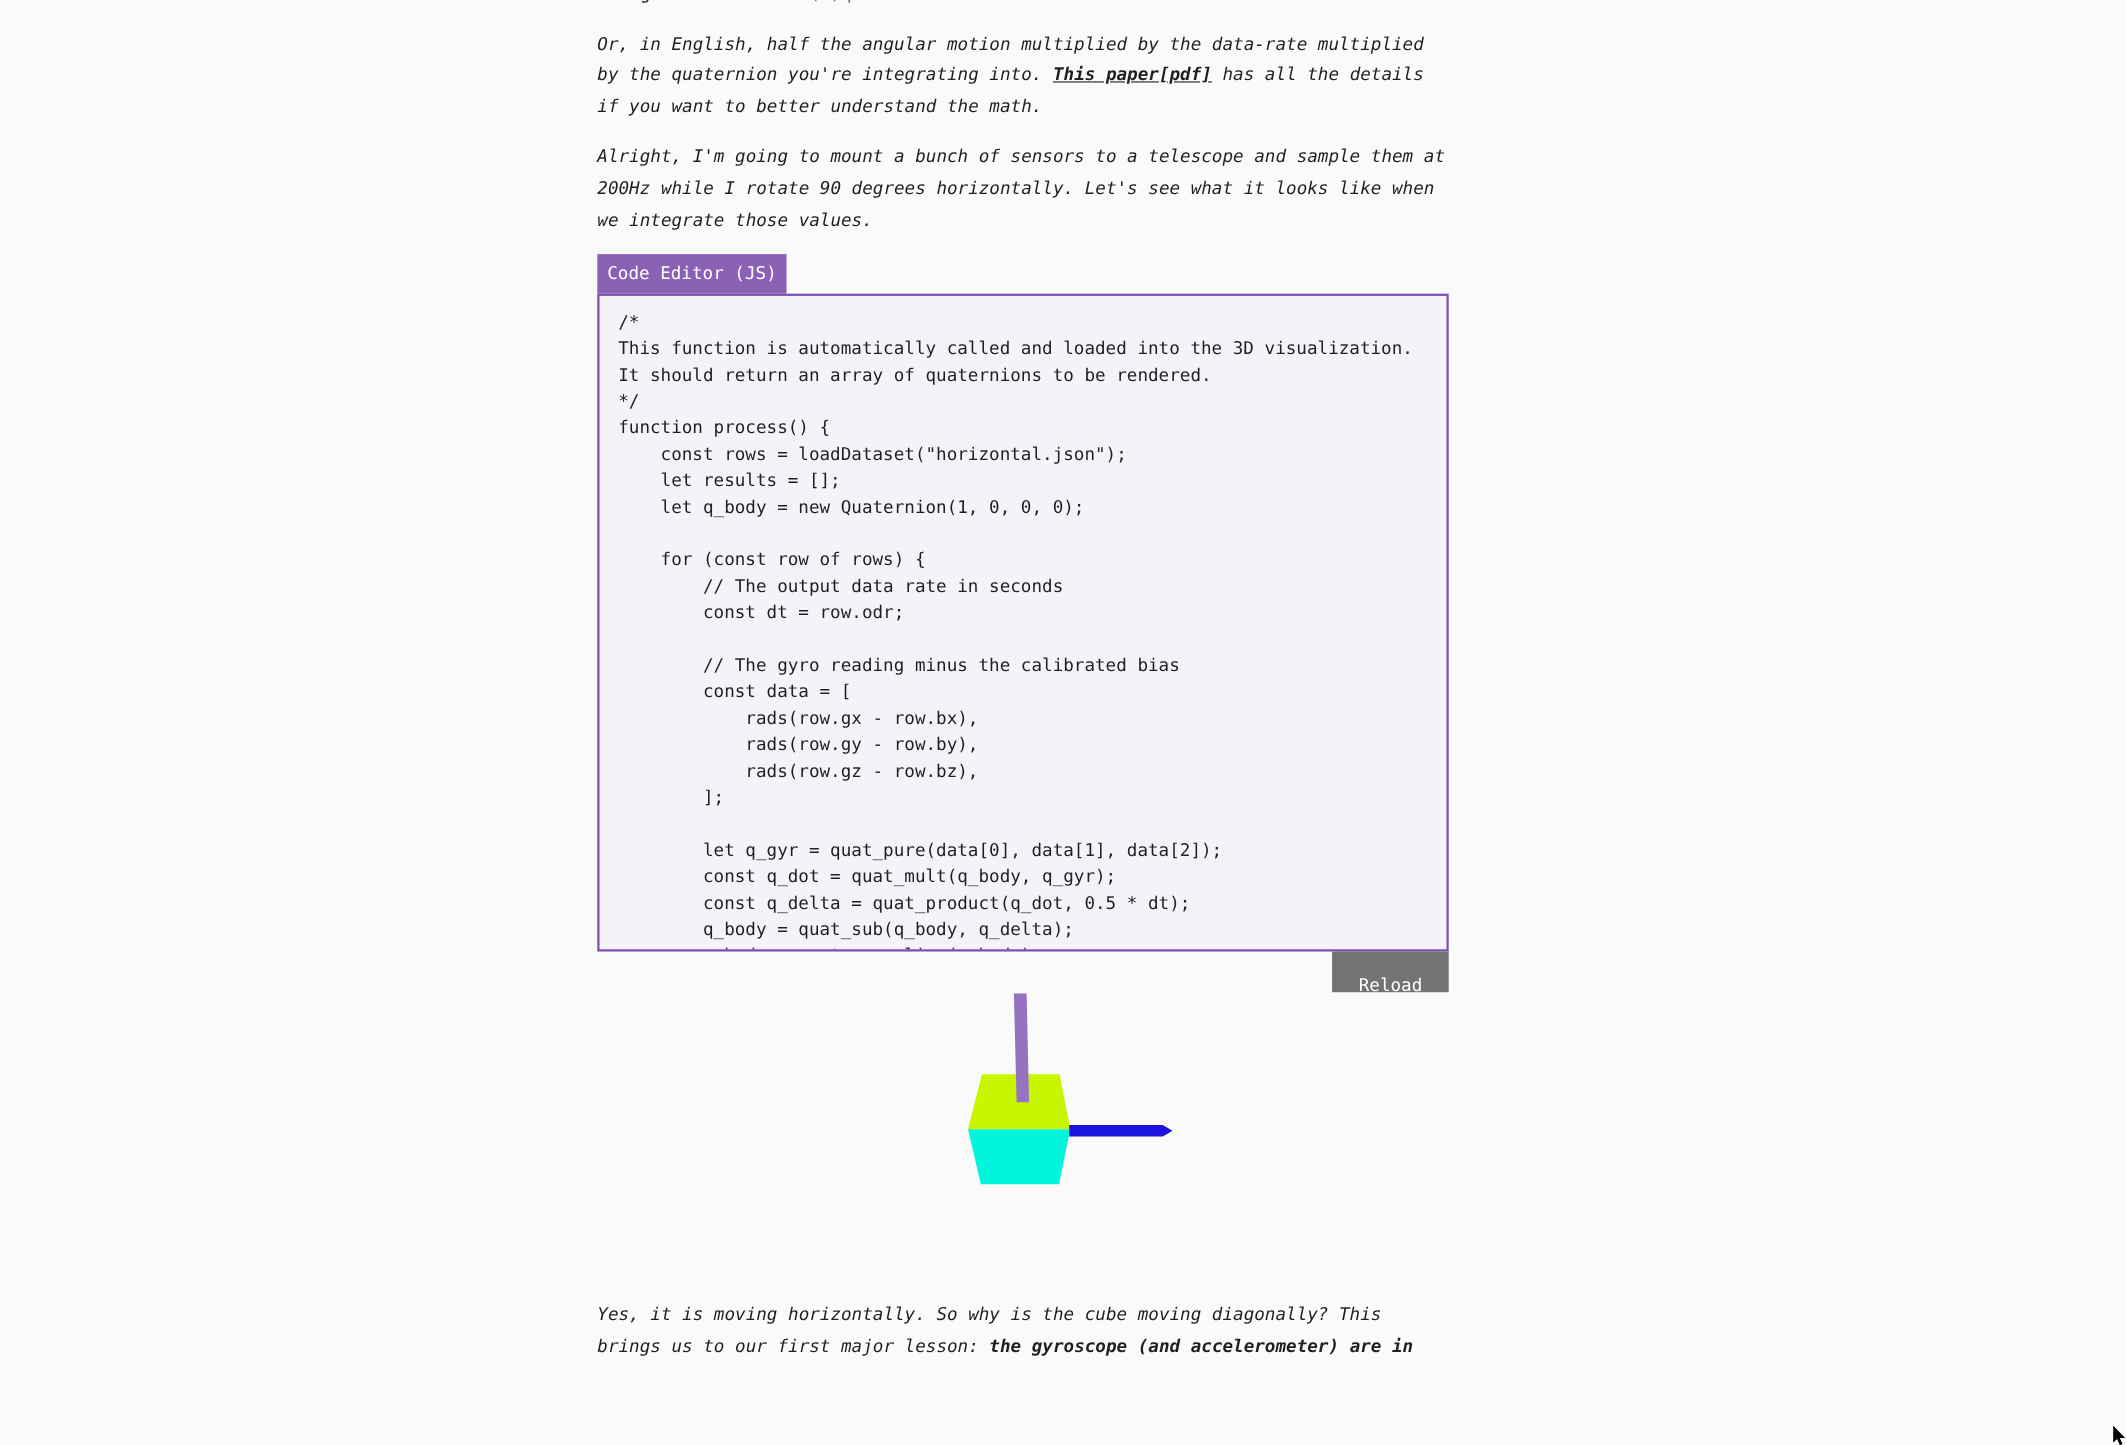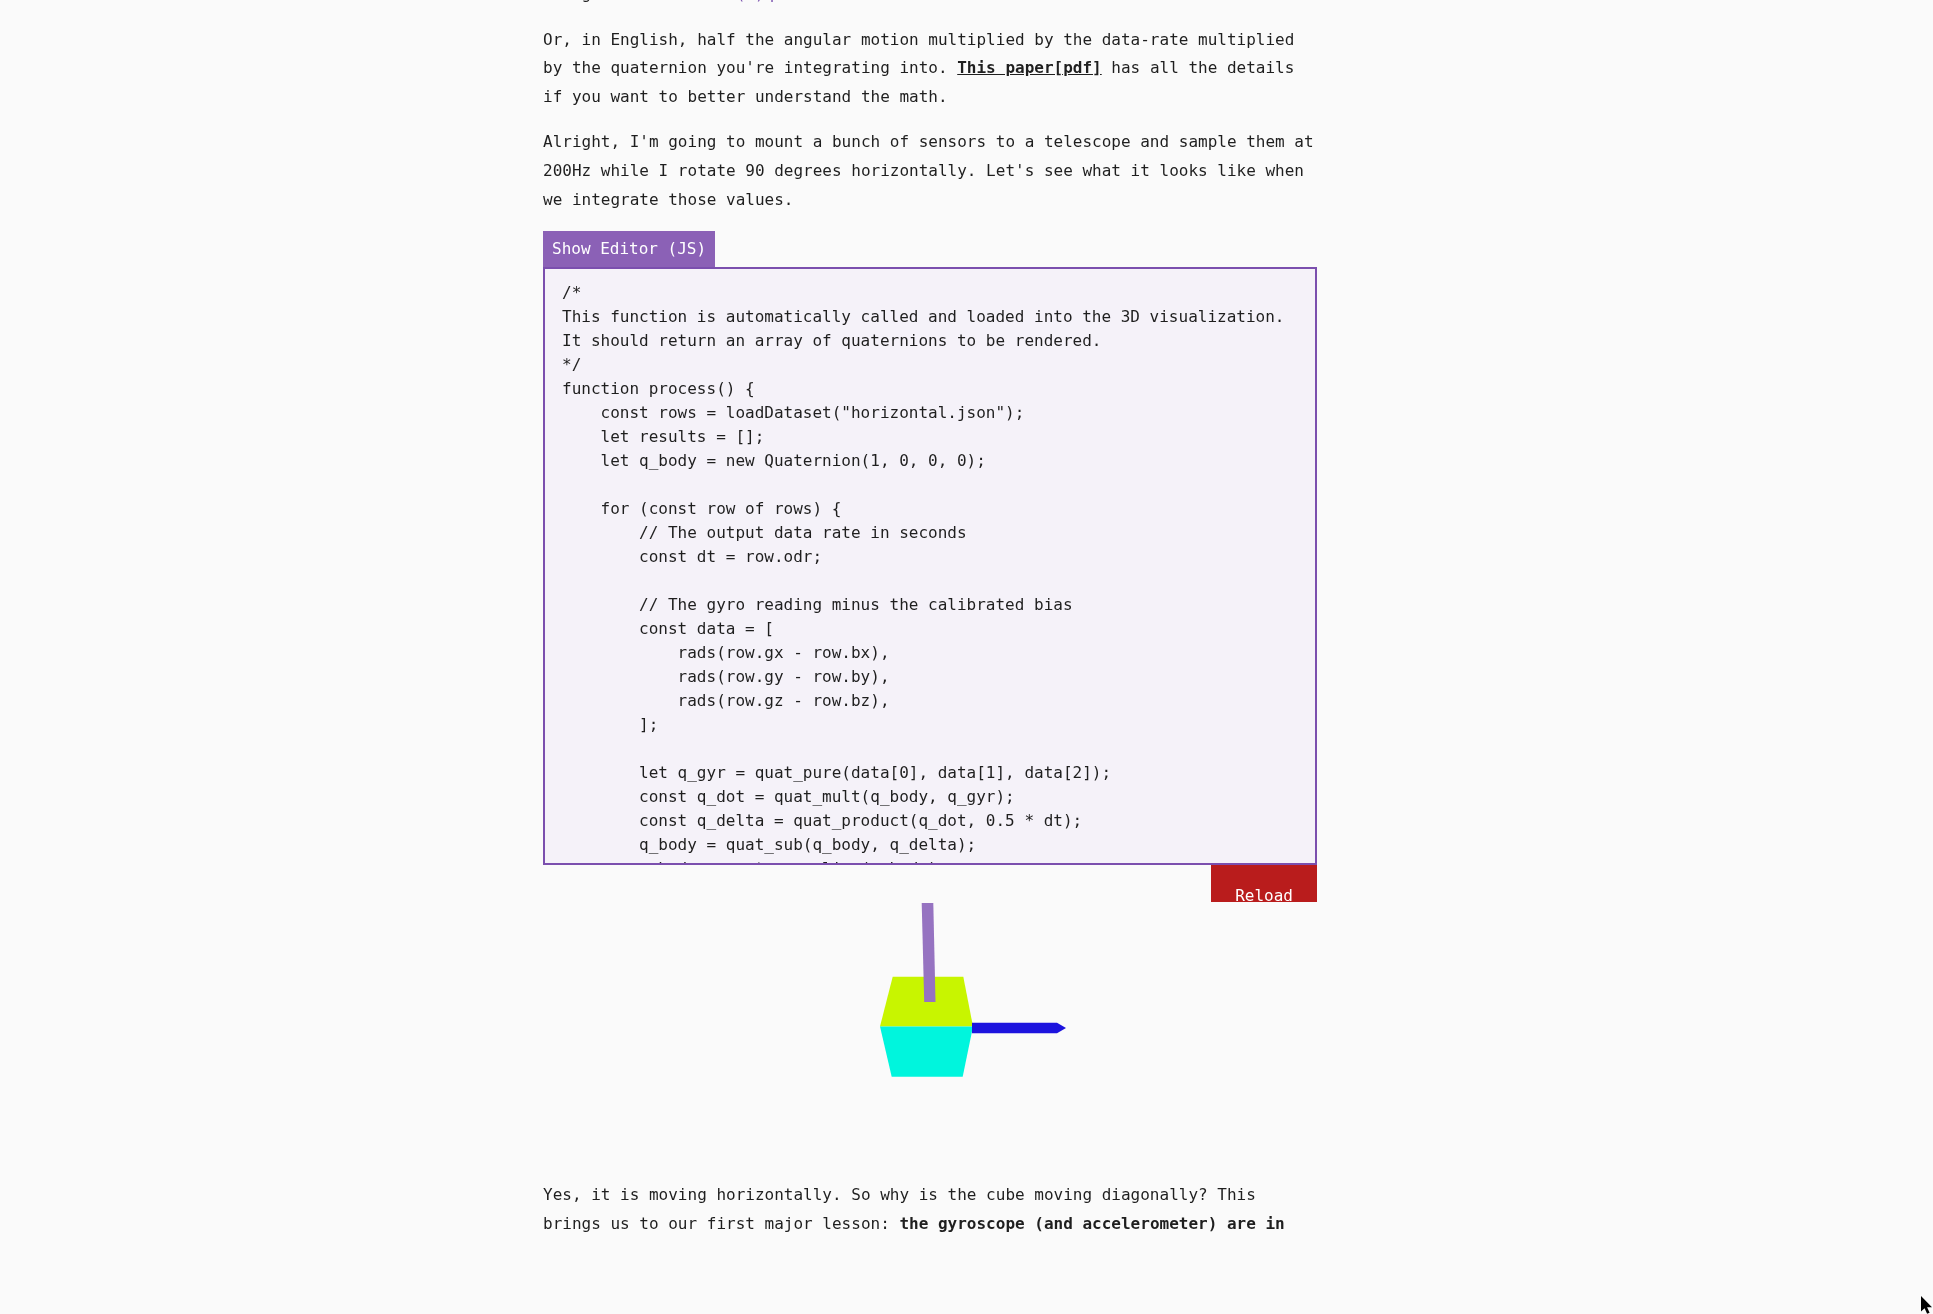--- a/index.html
+++ b/index.html
@@ -25,21 +25,21 @@
   }
   .clipped-line {
     margin-top: -20px;
     font-size: 16px;
     line-height: 28.6px;
     white-space: nowrap;
   }
   .formula {
     color: #7d56b0;
   }
-  p { margin: 17px 0; }
+  p { margin: 17px 0; font-style: italic; }
   .quote-bold { font-weight: bold; }
   .inline-link {
     color: #1f1f1f;
     font-weight: bold;
     text-decoration: underline;
     cursor: pointer;
   }
   .editor { margin-top: 17px; }
   .editor-tab {
     display: inline-block;
@@ -66,21 +66,21 @@
     white-space: pre;
   }
   .reload-row {
     text-align: right;
     height: 37px;
   }
   .reload-button {
     display: inline-block;
     box-sizing: border-box;
     height: 37px;
-    background: #b91c1c;
+    background: #737373;
     color: #ffffff;
     border: none;
     font-family: "DejaVu Sans Mono", monospace;
     font-size: 16px;
     line-height: 25px;
     padding: 18px 24px;
     cursor: pointer;
   }
   .viz {
     position: relative;
@@ -105,21 +105,21 @@
   <div class="clipped-line body-text">
     <span>integration is </span><span class="formula">0.5Ωω(t)q</span>
   </div>
 
   <p class="body-text"><span>Or, in English, half the angular motion multiplied by the data-rate multiplied by the quaternion you're integrating into. </span><a class="inline-link">This paper[pdf]</a><span> has all the details if you want to better understand the math.</span></p>
 
 
   <p class="body-text">Alright, I'm going to mount a bunch of sensors to a telescope and sample them at 200Hz while I rotate 90 degrees horizontally. Let's see what it looks like when we integrate those values.</p>
 
   <div class="editor">
-    <div class="editor-tab">Show Editor (JS)</div>
+    <div class="editor-tab">Code Editor (JS)</div>
     <div class="code-box">
       <pre>/*
 This function is automatically called and loaded into the 3D visualization.
 It should return an array of quaternions to be rendered.
 */
 function process() {
     const rows = loadDataset("horizontal.json");
     let results = [];
     let q_body = new Quaternion(1, 0, 0, 0);
 

